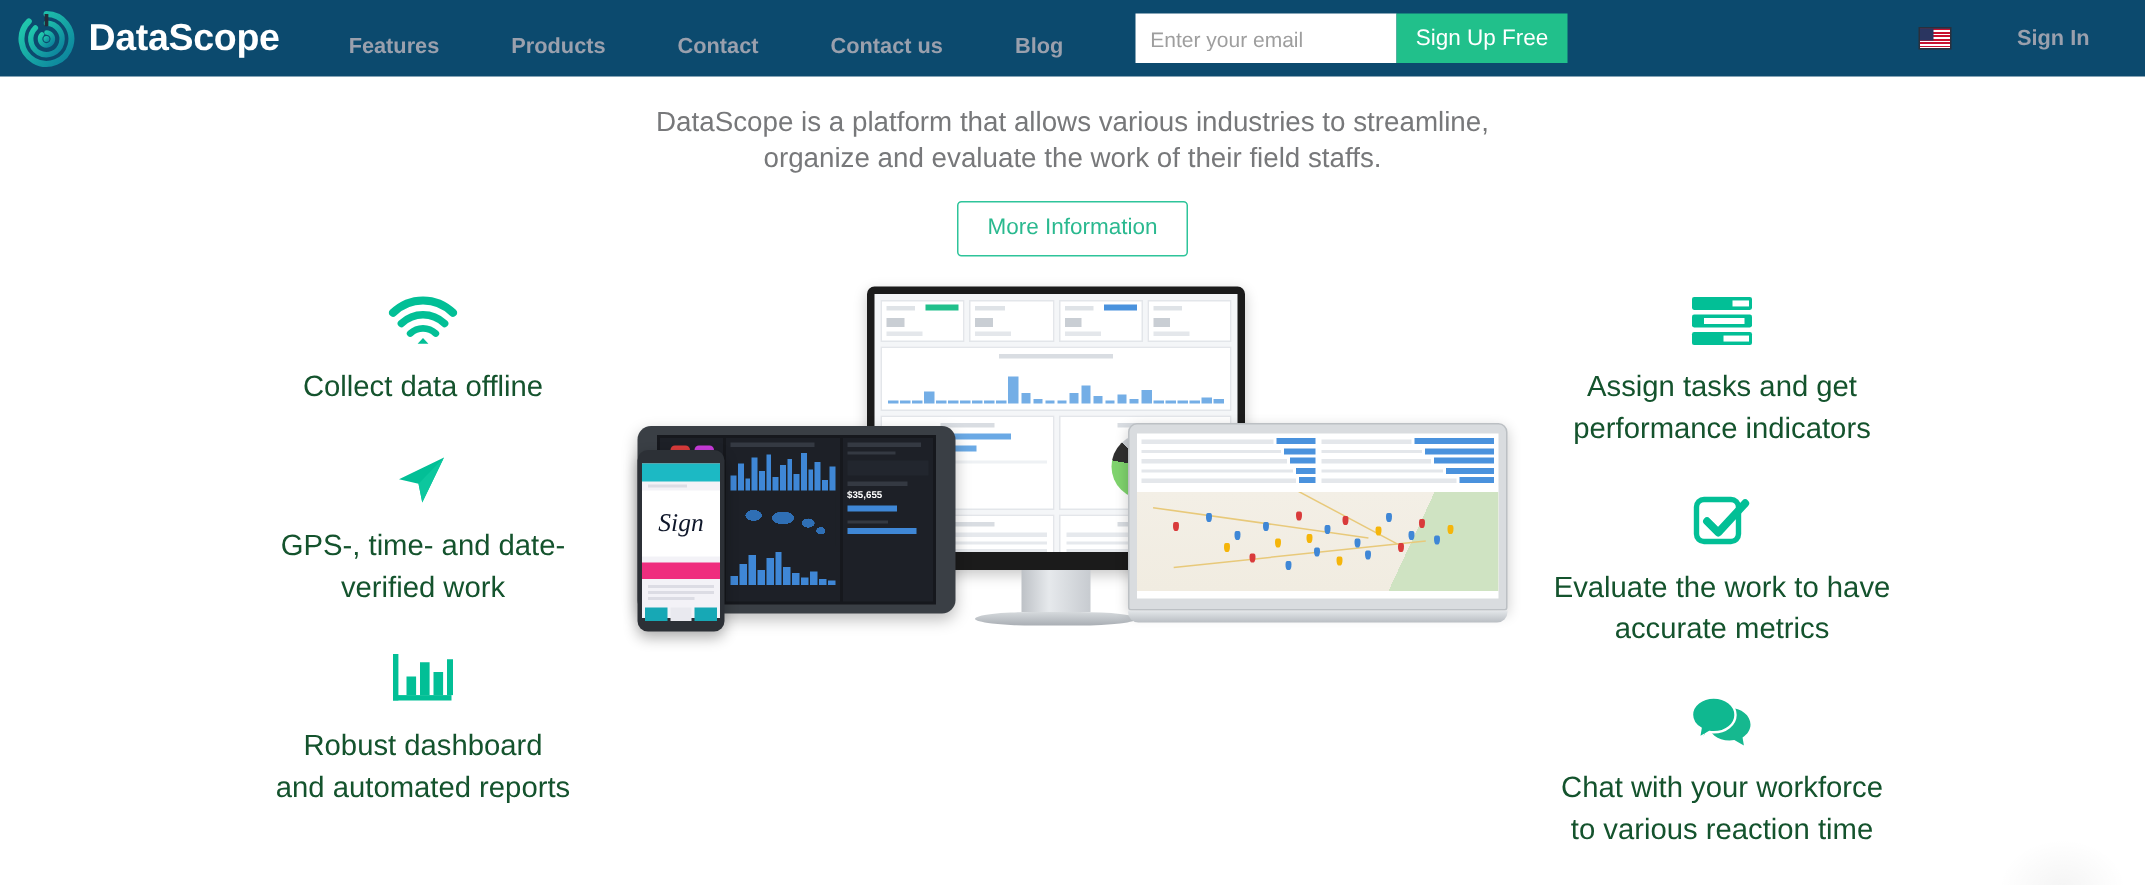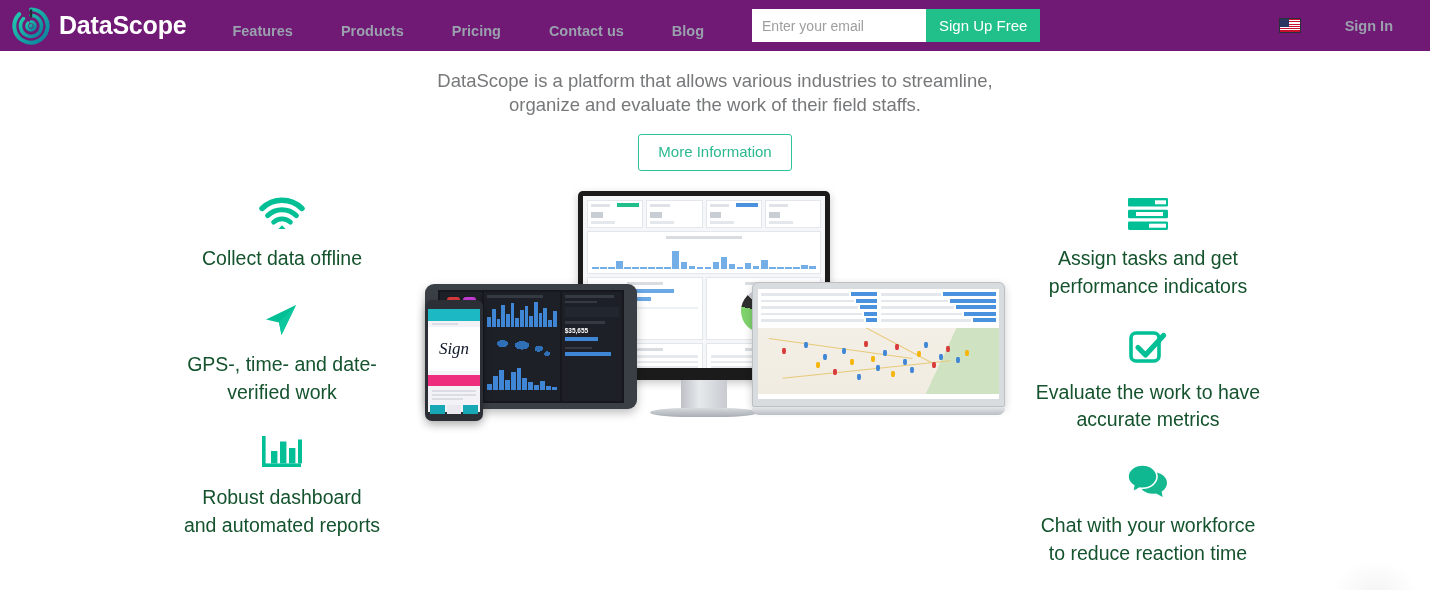--- a/index.html
+++ b/index.html
@@ -10,21 +10,21 @@
     overflow: hidden;
     background: #ffffff;
     font-family: "Liberation Sans", sans-serif;
   }
 
   
   .navbar {
     position: relative;
     height: 51px;
     width: 100%;
-    background: #701a75;
+    background: #0c4a6e;
     display: flex;
     align-items: center;
     padding: 0 0 0 12px;
   }
   .brand {
     display: flex;
     align-items: center;
     gap: 9px;
     text-decoration: none;
     margin-right: 22px;
@@ -361,21 +361,21 @@
   </a>
 
   <ul class="nav-links">
     <li>
         <a class="nav-link" href="#">Features</a>
       </li>
     <li>
         <a class="nav-link" href="#">Products</a>
       </li>
     <li>
-        <a class="nav-link" href="#">Pricing</a>
+        <a class="nav-link" href="#">Contact</a>
       </li>
     <li>
         <a class="nav-link" href="#">Contact us</a>
       </li>
     <li>
         <a class="nav-link" href="#">Blog</a>
       </li>
   </ul>
 
   <div class="signup-form">
@@ -749,18 +749,18 @@
 
     <div class="feature">
       <div class="feature-icon">
         <svg width="44" height="34" viewBox="0 0 44 34" aria-hidden="true">
           <path d="M27 8c8 0 14 5 14 11 0 3.5-2 6.6-5.3 8.6l.9 5.4-6.4-3.6c-1 .2-2.1.3-3.2.3-8 0-14-5-14-11S19 8 27 8z" fill="#16b88f"></path>
           <path d="M16.5 1C8.5 1 2 6.2 2 12.5c0 3.7 2.2 7 5.7 9.1L6.6 28l7-4c1 .2 1.9.2 2.9.2 8 0 14.5-5.2 14.5-11.6S24.5 1 16.5 1z" fill="#0fb890" stroke="#ffffff" stroke-width="1.6"></path>
           <path d="M12 22.5l-2.5 4.5 2-5z" fill="#0fb890"></path>
         </svg>
       </div>
       <div class="feature-label">Chat with your workforce
-to reduce reaction time</div>
+to various reaction time</div>
     </div>
   </div>
 
   <div class="chat-bubble-widget"></div>
 </div>
 
 </body></html>

